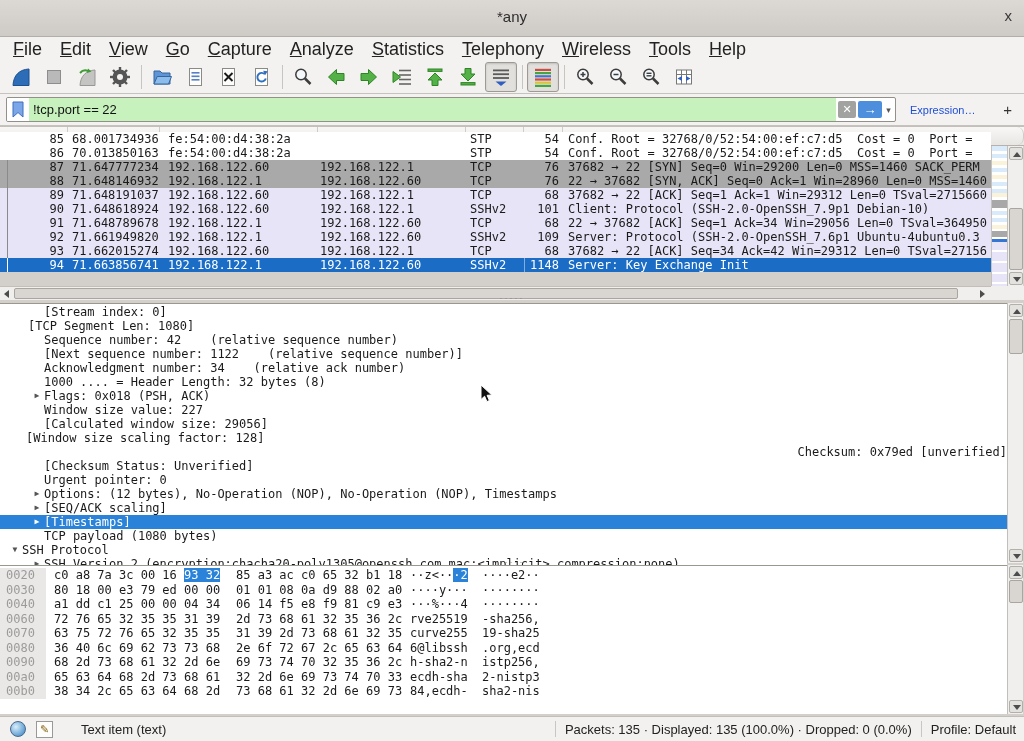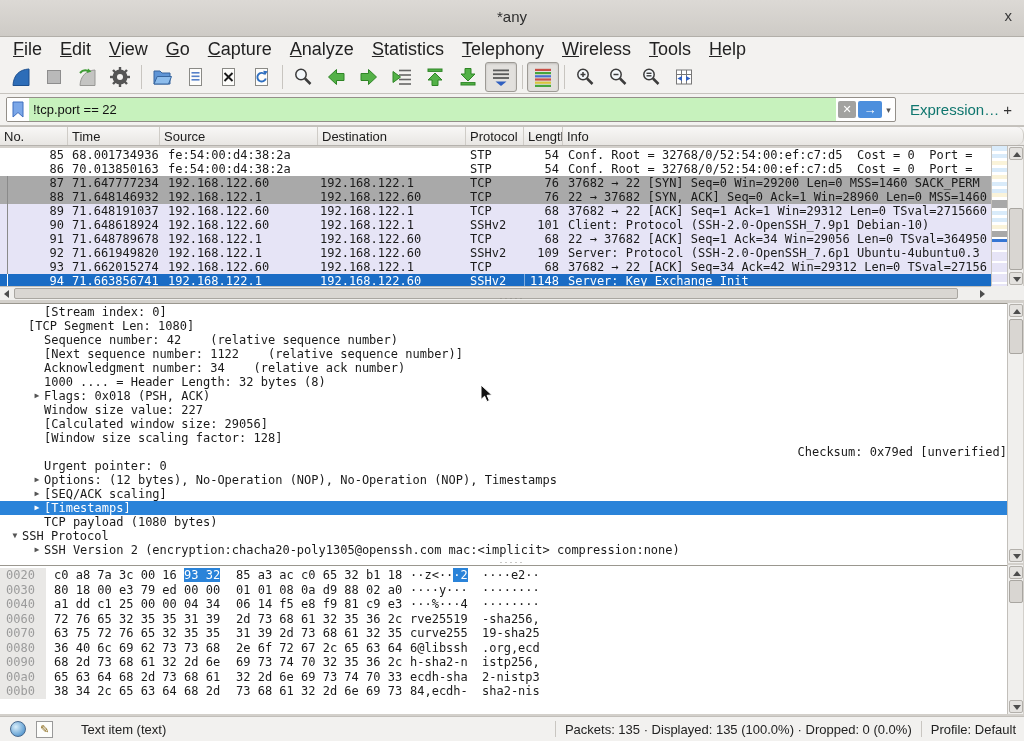--- a/index.html
+++ b/index.html
@@ -28,28 +28,28 @@
   .filterbox{width:888px;height:23px;background:#fff;border:1px solid #938f89;border-radius:2px;
     display:flex;align-items:center;overflow:hidden;}
   .fbookmark{width:22px;height:100%;display:flex;align-items:center;justify-content:center;background:#fff;}
   .finput{flex:1;height:100%;background:#c7f2bd;display:flex;align-items:center;
     font-size:13px;color:#111;padding-left:4px;white-space:pre;}
   .fclear{width:18px;height:17px;background:#a2a2a0;border-radius:2px;color:#fff;font-size:11px;
     display:flex;align-items:center;justify-content:center;margin:0 2px;}
   .fapply{width:24px;height:17px;background:#4d8fdd;border-radius:2px;color:#fff;font-size:13px;
     display:flex;align-items:center;justify-content:center;}
   .fcaret{width:13px;text-align:center;color:#555;font-size:9px;}
-  .fexpr{margin-left:14px;font-size:15px;color:#0f766e;}
+  .fexpr{margin-left:14px;font-size:11px;color:#1d4ed8;}
   .fadd{margin-left:auto;margin-right:6px;font-size:15px;color:#333;}
   
   .plheader{position:absolute;left:0;top:126px;width:1024px;height:20px;box-sizing:border-box;
     background:linear-gradient(#f8f7f6,#e8e6e3);border-top:1px solid #c3c0bb;border-bottom:1px solid #b5b2ad;
     display:flex;font-size:13px;color:#1c1c1c;}
   .hcell{border-right:1px solid #cfccc7;box-sizing:border-box;padding:2px 0 0 4px;overflow:hidden;white-space:nowrap;}
-  .plrows{position:absolute;left:0;top:148px;width:991px;height:140px;background:#fff;overflow:hidden;}
+  .plrows{position:absolute;left:0;top:132px;width:991px;height:140px;background:#fff;overflow:hidden;}
   .prow{height:14px;display:flex;font-family:"DejaVu Sans Mono",monospace;font-size:12px;line-height:14px;position:relative;}
   .prow span{white-space:pre;overflow:hidden;box-sizing:border-box;display:block;}
   .prow.gray{background:#a9a9a9;}
   .prow.lav{background:#e6e4f6;}
   .prow.sel{background:#1a6cc5;color:#fff;}
   .prow.sel .c-len{border-left:1px solid rgba(255,255,255,.45);}
   .gut{position:absolute;left:7px;top:0;width:1px;height:14px;background:#8a8a8a;}
   .prow.sel .gut{background:#fff;}
   .c-no{width:68px;text-align:right;padding-right:4px;}
   .c-time{width:92px;padding-left:4px;}
@@ -478,22 +478,23 @@
   <div class="details" id="detail-lines">
       <div class="dline" style="padding-left: 30px;"><span class="exp"></span><span class="txt">[Stream index: 0]</span></div>
       <div class="dline" style="padding-left: 14px;"><span class="exp"></span><span class="txt">[TCP Segment Len: 1080]</span></div>
       <div class="dline" style="padding-left: 30px;"><span class="exp"></span><span class="txt">Sequence number: 42    (relative sequence number)</span></div>
       <div class="dline" style="padding-left: 30px;"><span class="exp"></span><span class="txt">[Next sequence number: 1122    (relative sequence number)]</span></div>
       <div class="dline" style="padding-left: 30px;"><span class="exp"></span><span class="txt">Acknowledgment number: 34    (relative ack number)</span></div>
       <div class="dline" style="padding-left: 30px;"><span class="exp"></span><span class="txt">1000 .... = Header Length: 32 bytes (8)</span></div>
       <div class="dline" style="padding-left: 30px;"><span class="exp">▶</span><span class="txt">Flags: 0x018 (PSH, ACK)</span></div>
       <div class="dline" style="padding-left: 30px;"><span class="exp"></span><span class="txt">Window size value: 227</span></div>
       <div class="dline" style="padding-left: 30px;"><span class="exp"></span><span class="txt">[Calculated window size: 29056]</span></div>
-      <div class="dline" style="padding-left: 30px;"><span class="exp"></span><span class="txt">[Window size scaling factor: 128]</span></div>
+      <div class="dline" style=" gap: 12px;"><span class="exp"></span><span class="txt">[Window size scaling factor: 128]</span></div>
       <div class="dline" style="padding-left: 46px; justify-content: space-between;"><span class="exp"></span><span class="txt">Checksum: 0x79ed [unverified]</span></div>
+      <div class="dline" style="padding-left: 30px;"><span class="exp"></span><span class="txt">[Checksum Status: Unverified]</span></div>
       <div class="dline" style="padding-left: 30px;"><span class="exp"></span><span class="txt">Urgent pointer: 0</span></div>
       <div class="dline" style="padding-left: 30px;"><span class="exp">▶</span><span class="txt">Options: (12 bytes), No-Operation (NOP), No-Operation (NOP), Timestamps</span></div>
       <div class="dline" style="padding-left: 30px;"><span class="exp">▶</span><span class="txt">[SEQ/ACK scaling]</span></div>
       <div class="dline sel" style="padding-left: 30px;"><span class="exp">▶</span><span class="txt">[Timestamps]</span></div>
       <div class="dline" style="padding-left: 30px;"><span class="exp"></span><span class="txt">TCP payload (1080 bytes)</span></div>
       <div class="dline" style="padding-left: 8px;"><span class="exp">▼</span><span class="txt">SSH Protocol</span></div>
       <div class="dline" style="padding-left: 30px;"><span class="exp">▶</span><span class="txt">SSH Version 2 (encryption:chacha20-poly1305@openssh.com mac:&lt;implicit&gt; compression:none)</span></div>
     </div>
   <div class="vsb" style="left:1007px;top:303px;height:260px;">
     <div class="sb-arrow up" style="top:1px;"></div>

